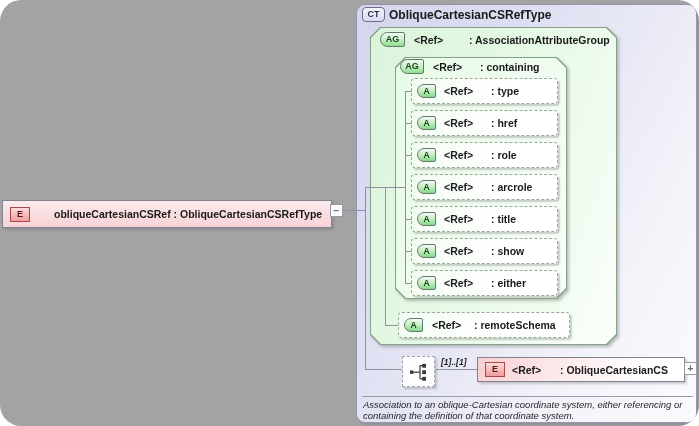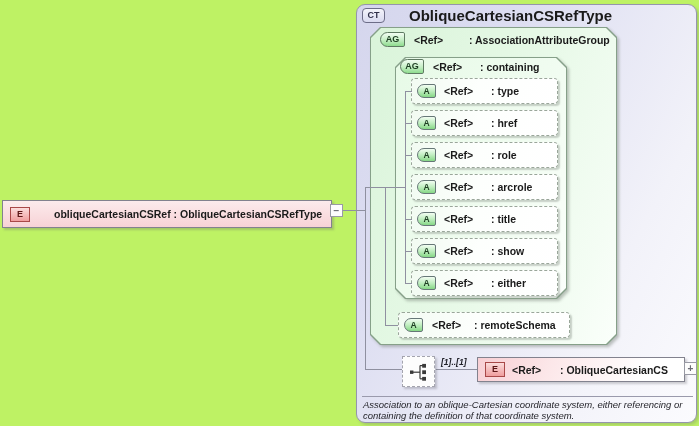--- a/index.html
+++ b/index.html
@@ -1,34 +1,34 @@
 <!DOCTYPE html>
 <html><head>
 <meta charset="utf-8">
 <style>
   html,body{margin:0;padding:0;background:#ffffff;}
-  #stage{position:relative;width:699px;height:426px;background:#bef264;
-         font-family:"Liberation Sans",sans-serif;overflow:hidden;}
+  #stage{position:relative;width:699px;height:426px;background:#a3a3a3;
+         font-family:"Liberation Sans",sans-serif;overflow:hidden;border-radius:21px;}
 
   
   .blabel{font-weight:bold;font-size:10.5px;color:#1a1a1a;white-space:nowrap;}
 
   
   .wire{position:absolute;background:#8f90a0;z-index:5;}
 
   
   #ct-box{position:absolute;left:356px;top:4px;width:339px;height:417px;
           border:1px solid #9595ad;border-radius:9px;
           background:linear-gradient(118deg,#d5d6ed 0%,#dcddf1 28%,#f2f2f9 72%,#fbfbfe 100%);
           box-shadow:2px 2px 3px rgba(90,90,110,.25);z-index:1;}
   #ct-title-row{position:absolute;left:362px;top:7px;display:flex;align-items:center;z-index:6;}
   .badge-ct{display:inline-block;width:21px;height:13px;line-height:13px;text-align:center;
             font-weight:bold;font-size:9px;color:#30304a;background:linear-gradient(180deg,#f4f4fb,#d9daf0);
             border:1px solid #6d6d88;border-radius:4px;}
-  #ct-title{margin-left:24px;font-size:15px;}
+  #ct-title{margin-left:4px;font-size:12px;}
 
   
   .cham{position:absolute;filter:drop-shadow(2px 2px 1.5px rgba(110,120,110,.45));z-index:2;}
   .cham .edge,.cham .fill{position:absolute;
     clip-path:polygon(10px 0,calc(100% - 10px) 0,100% 10px,100% calc(100% - 10px),
               calc(100% - 10px) 100%,10px 100%,0 calc(100% - 10px),0 10px);}
   .cham .edge{inset:0;background:#86a089;}
   .cham .fill{inset:1px;}
   #ag-box{left:370px;top:27px;width:247px;height:318px;}
   #ag-box .fill{background:linear-gradient(110deg,#daf4da 0%,#e4f8e4 40%,#f4fdf4 85%,#fbfffb 100%);}

